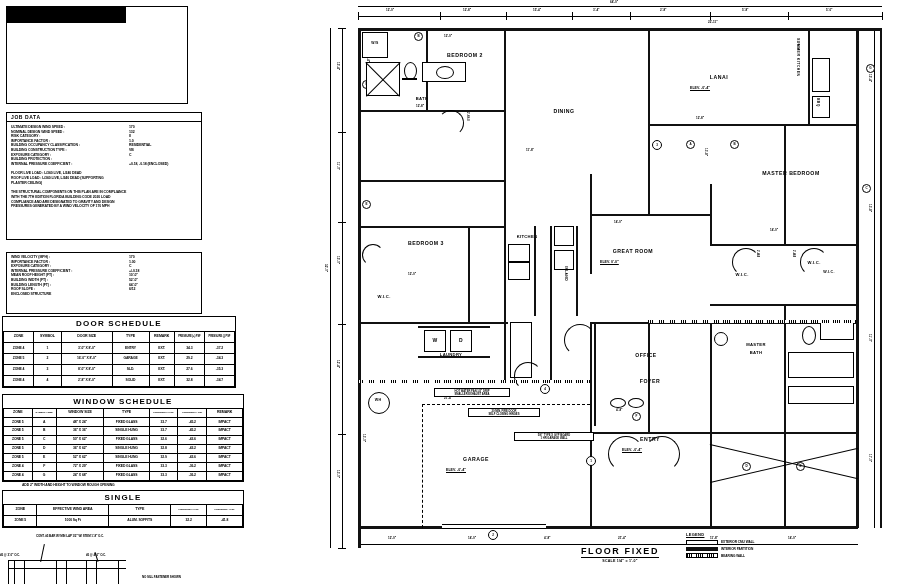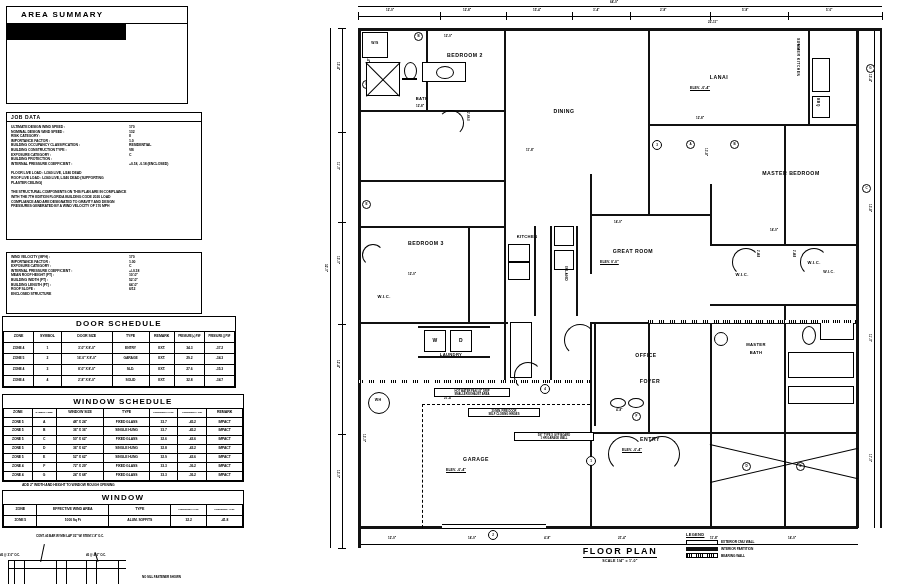--- a/index.html
+++ b/index.html
@@ -107,21 +107,20 @@
   #legend .sw.solid{background:#111;border-color:#111;}
   #legend .sw.hatchy{background:repeating-linear-gradient(90deg,#000 0 0.8px,#fff 0.8px 2.2px);}
   #legend .lt{font-size:3.2px;font-weight:bold;letter-spacing:-0.05px;}
 </style>
 </head>
 <body>
 
 <div id="sheet">
 
   <div class="box" id="areaSummary">
-    <div class="hd">AREA SUMMARY</div>
     <div class="ln">TOTAL A/C LIVING AREA: 2037.00 SQ FT</div>
     <div class="ln">ENTRANCE: 113.00 SQ FT</div>
     <div class="ln">GARAGE: 453.00 SQ FT</div>
     <div class="ln">LANAI: 480.00 SQ FT</div>
     <div class="ln">TOTAL UNDER ROOF: 3083.00 SQ FT</div>
   </div>
 
   <div class="box" id="jobData">
     <div class="hd">JOB DATA</div>
     <div class="inner">
@@ -363,21 +362,21 @@
           <td>-34.7</td>
         </tr>
       </tbody>
         </table>
     </div>
   </div>
 
   <div id="winNote">ADD 2" WIDTH AND HEIGHT TO WINDOW ROUGH OPENING</div>
 
   <div class="box" id="soffits">
-    <div class="ttl">WINDOW</div>
+    <div class="ttl">SINGLE</div>
     <div class="schwrap">
       <table class="tbl">
         <colgroup>
             <col style="width:14%">
             <col style="width:30%">
             <col style="width:26%">
             <col style="width:15%">
             <col style="width:15%">
           </colgroup>
         <tbody>
@@ -648,21 +647,21 @@
 
     <div class="hatch" style="left:40px;top:376px;width:232px;height:3px;"></div>
     <div class="hatch" style="left:330px;top:316px;width:208px;height:3px;"></div>
 
     <div class="ln" style="left:392px;top:440px;width:152px;height:0.7px;background:#000;transform-origin:0 0;transform:rotate(13deg);"></div>
     <div class="ln" style="left:392px;top:478px;width:152px;height:0.7px;background:#000;transform-origin:0 0;transform:rotate(-13deg);"></div>
 
   </div>
 
   <div id="planTitle">
-    <span class="t1">FLOOR PLAN</span>
+    <span class="t1">FLOOR FIXED</span>
     <div class="t2">SCALE 1/4" = 1'-0"</div>
   </div>
 
   <div id="legend">
     <div class="lh">LEGEND</div>
     <div class="lrow">
       <span class="sw"></span>
       <span class="lt">EXTERIOR CMU WALL</span>
     </div>
     <div class="lrow">

